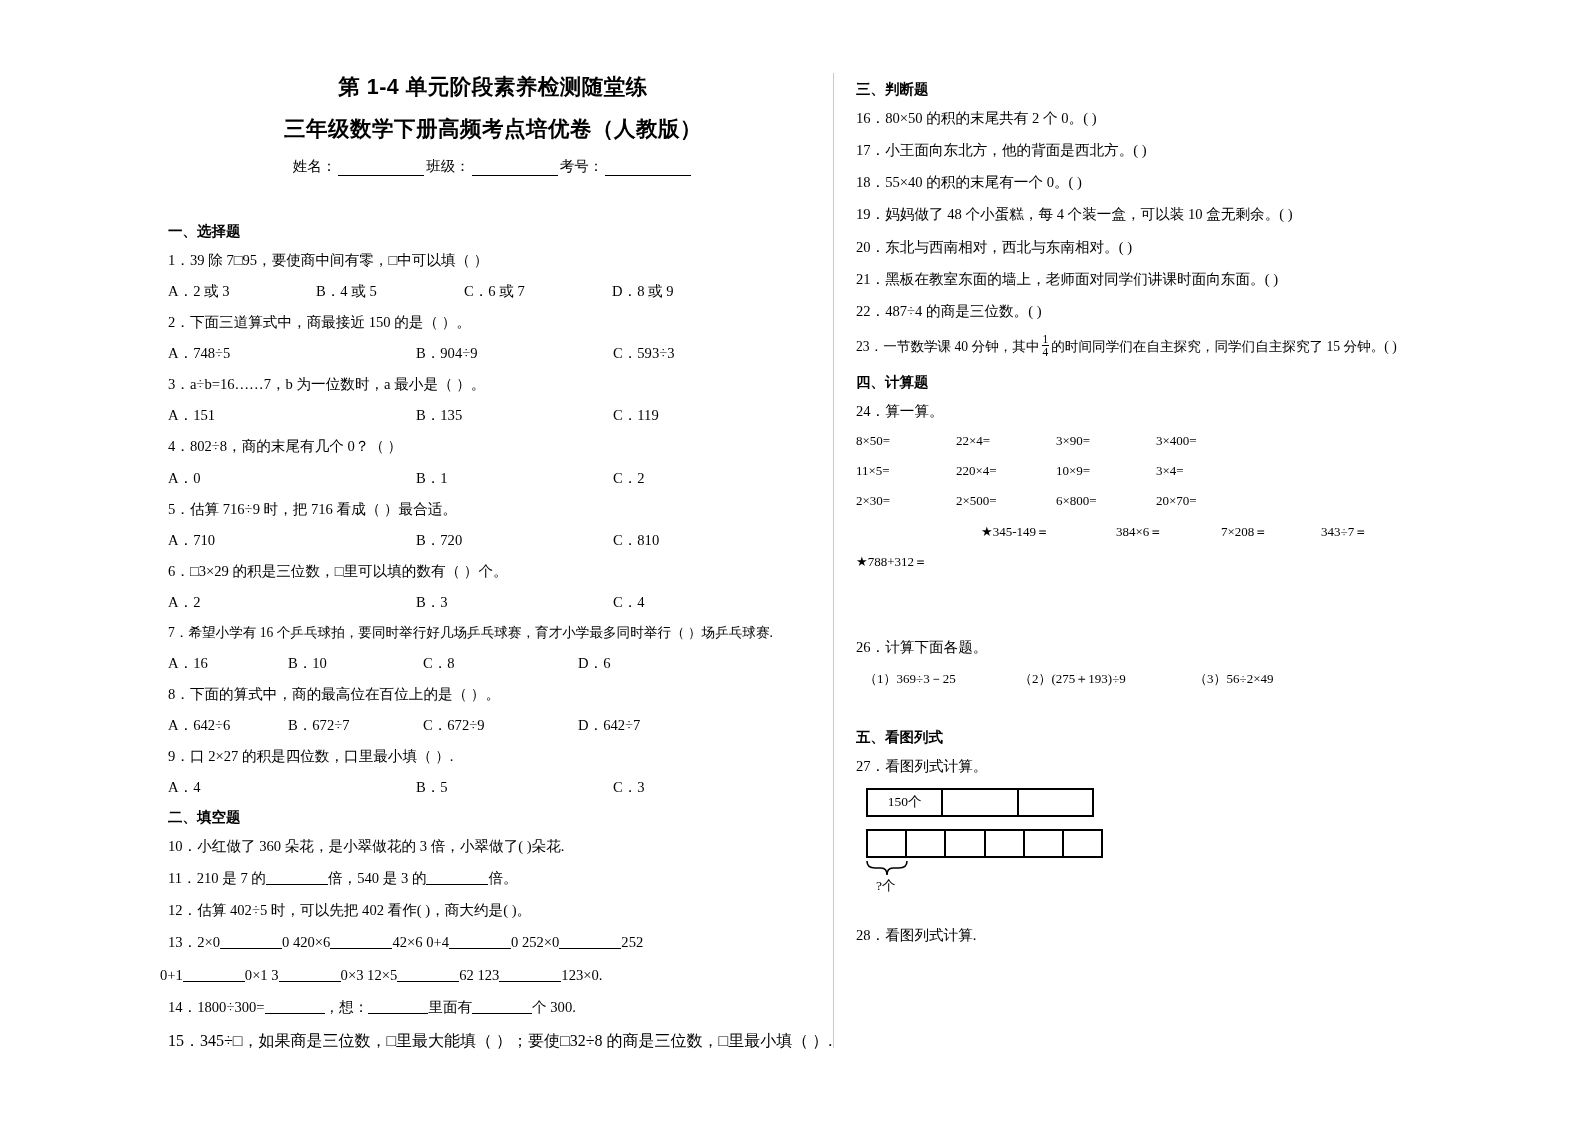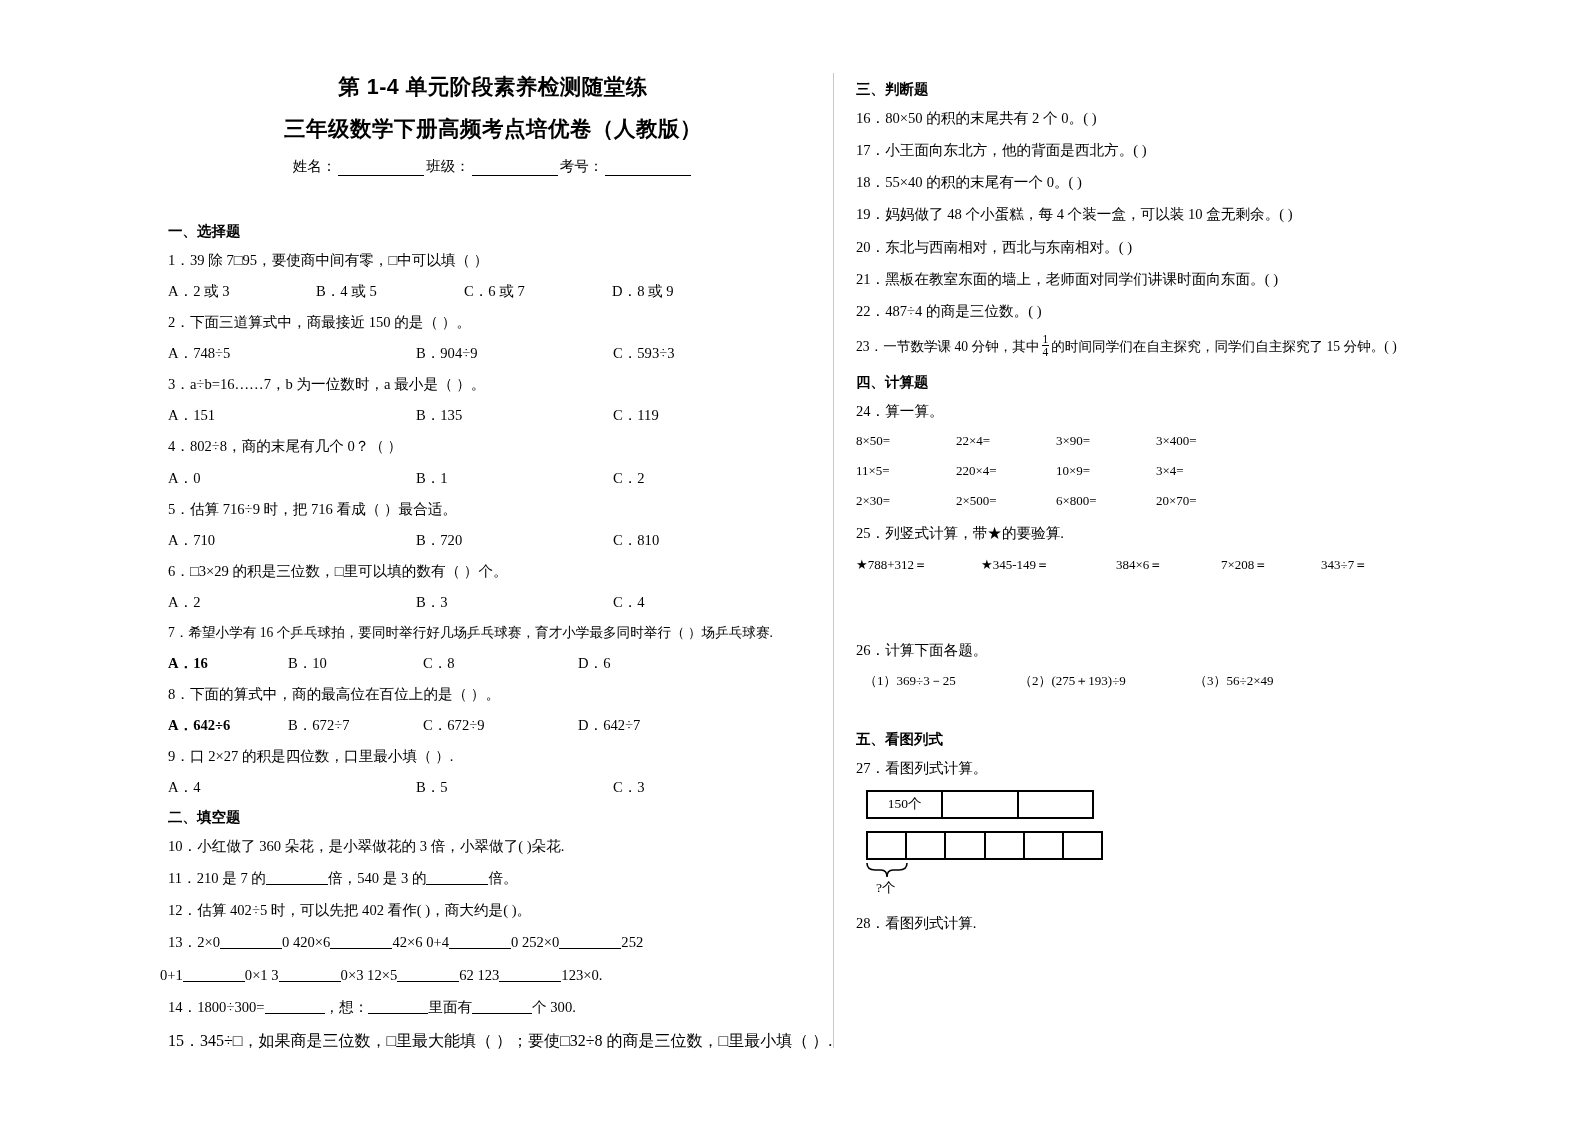--- a/index.html
+++ b/index.html
@@ -84,21 +84,21 @@
   .opts {
     font-size: 14.6px;
     margin: 0 0 11px 0;
     display: flex;
     white-space: nowrap;
   }
   .opts span { display: inline-block; }
 
   
   .opts.w4 span { width: 148px; }
-  .opts.w4b span:nth-child(1){ width: 120px; font-weight: bold; }
+  .opts.w4b span:nth-child(1){ width: 120px; }
   .opts.w4b span:nth-child(2){ width: 135px; }
   .opts.w4b span:nth-child(3){ width: 155px; }
   
   .opts.w3 span:nth-child(1){ width: 208px; }
   .opts.w3 span:nth-child(2){ width: 197px; margin-left: 40px; }
 
   .blankline {
     display: inline-block;
     border-bottom: 1px solid #000;
     height: 14px;
@@ -120,21 +120,21 @@
   .frac .den { display:block; border-top: 1px solid #000; padding: 0 1px; }
 
   
   .calcrow {
     font-size: 13px;
     margin: 0 0 14px 0;
     display: flex;
     white-space: nowrap;
   }
   .calcrow span { display: inline-block; width: 100px; }
-  .calcrow.q25 span:nth-child(1){ width: 125px; }
+  .calcrow.q25 span:nth-child(1){ width: 125px; margin-top: 30px; }
   .calcrow.q25 span:nth-child(2){ width: 135px; }
   .calcrow.q25 span:nth-child(3){ width: 105px; }
   .calcrow.q25 span:nth-child(4){ width: 100px; }
   .calcrow.q26 span:nth-child(1){ width: 155px; }
   .calcrow.q26 span:nth-child(2){ width: 175px; }
 
   
   .diagram { position: relative; margin: 10px 0 0 10px; width: 250px; }
   .bar {
     display: flex;
@@ -314,21 +314,20 @@
       <span>10×9=</span>
       <span>3×4=</span>
     </div>
     <div class="calcrow">
       <span>2×30=</span>
       <span>2×500=</span>
       <span>6×800=</span>
       <span>20×70=</span>
     </div>
 
-    <div class="q">25．列竖式计算，带★的要验算.</div>
     <div class="calcrow q25">
       <span>★788+312＝</span>
       <span>★345‐149＝</span>
       <span>384×6＝</span>
       <span>7×208＝</span>
       <span>343÷7＝</span>
     </div>
 
     <div class="spacer-lg"></div>
 
@@ -359,16 +358,16 @@
         <div class="cell"></div>
       </div>
       <div class="brace">
         <svg width="42" height="16" viewBox="0 0 42 16">
           <path d="M1 1 Q1 8 9 8 L15 8 Q21 8 21 15 Q21 8 27 8 L33 8 Q41 8 41 1" fill="none" stroke="#000" stroke-width="1.6"></path>
         </svg>
       </div>
       <div class="qmark">?个</div>
     </div>
 
-    <div class="q" style="margin-top:16px;">28．看图列式计算.</div>
+    <div class="q" style="margin-top:30px;">28．看图列式计算.</div>
   </div>
 
 </div>
 
 </body></html>

